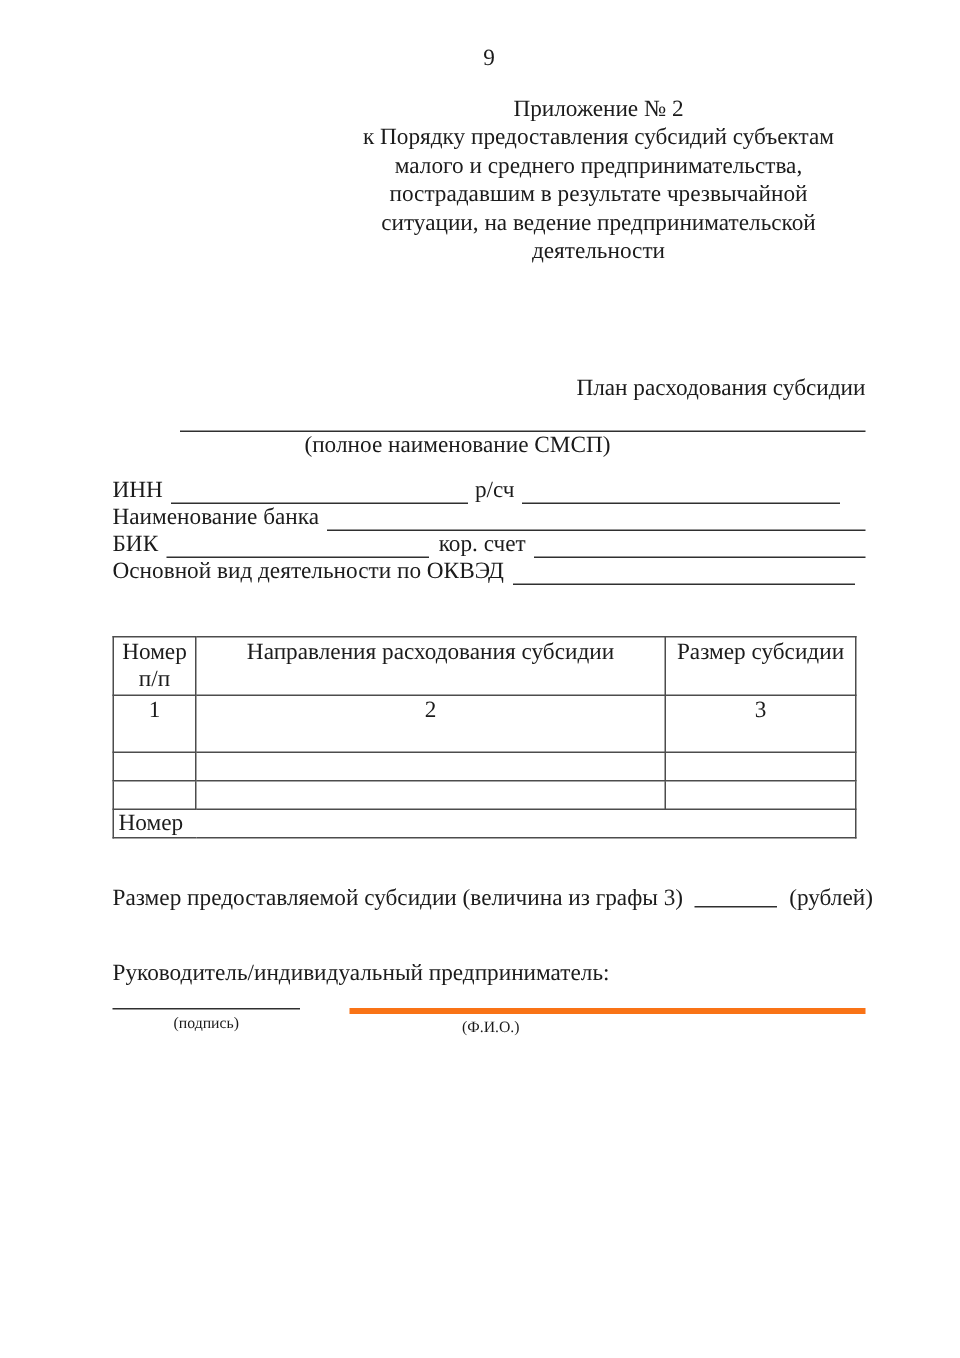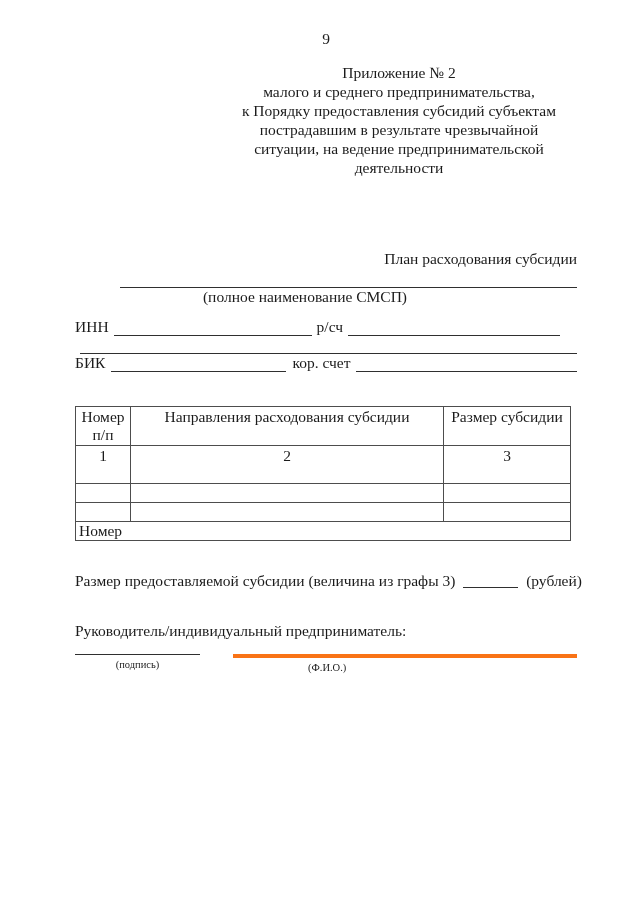--- a/index.html
+++ b/index.html
@@ -131,47 +131,52 @@
 </style>
 </head>
 <body>
 
 <div class="page">
 
   <div class="page-number">9</div>
 
   <div class="appendix">
     <div>Приложение № 2</div>
+    <div>к Порядку предоставления субсидий субъектам</div>
     <div>малого и среднего предпринимательства,</div>
-    <div>к Порядку предоставления субсидий субъектам</div>
     <div>пострадавшим в результате чрезвычайной</div>
     <div>ситуации, на ведение предпринимательской</div>
     <div>деятельности</div>
   </div>
 
   <div class="doc-title">План расходования субсидии</div>
 
   <div class="org-underline"></div>
   <div class="org-caption">(полное наименование СМСП)</div>
 
   <div class="requisites">
     <div class="req-row">
       <span class="label">ИНН</span>
       <span class="blank w198 ml5"></span>
       <span class="label ml5">р/сч</span>
       <span class="blank b-grow ml5 mr17"></span>
     </div>
     <div class="req-row">
+      <span class="label">Наименование банка</span>
       <span class="blank b-grow ml5"></span>
     </div>
     <div class="req-row">
       <span class="label">БИК</span>
       <span class="blank w175 ml6"></span>
       <span class="label ml6">кор. счет</span>
       <span class="blank b-grow ml6"></span>
+    </div>
+    <div class="req-row">
+      <span class="label">Основной вид деятельности по ОКВЭД</span>
+      <span class="blank b-grow ml6 mr7"></span>
     </div>
   </div>
 
   <table class="plan">
     <colgroup>
       <col style="width:55px">
       <col style="width:313px">
       <col style="width:127px">
     </colgroup>
     <tbody>

